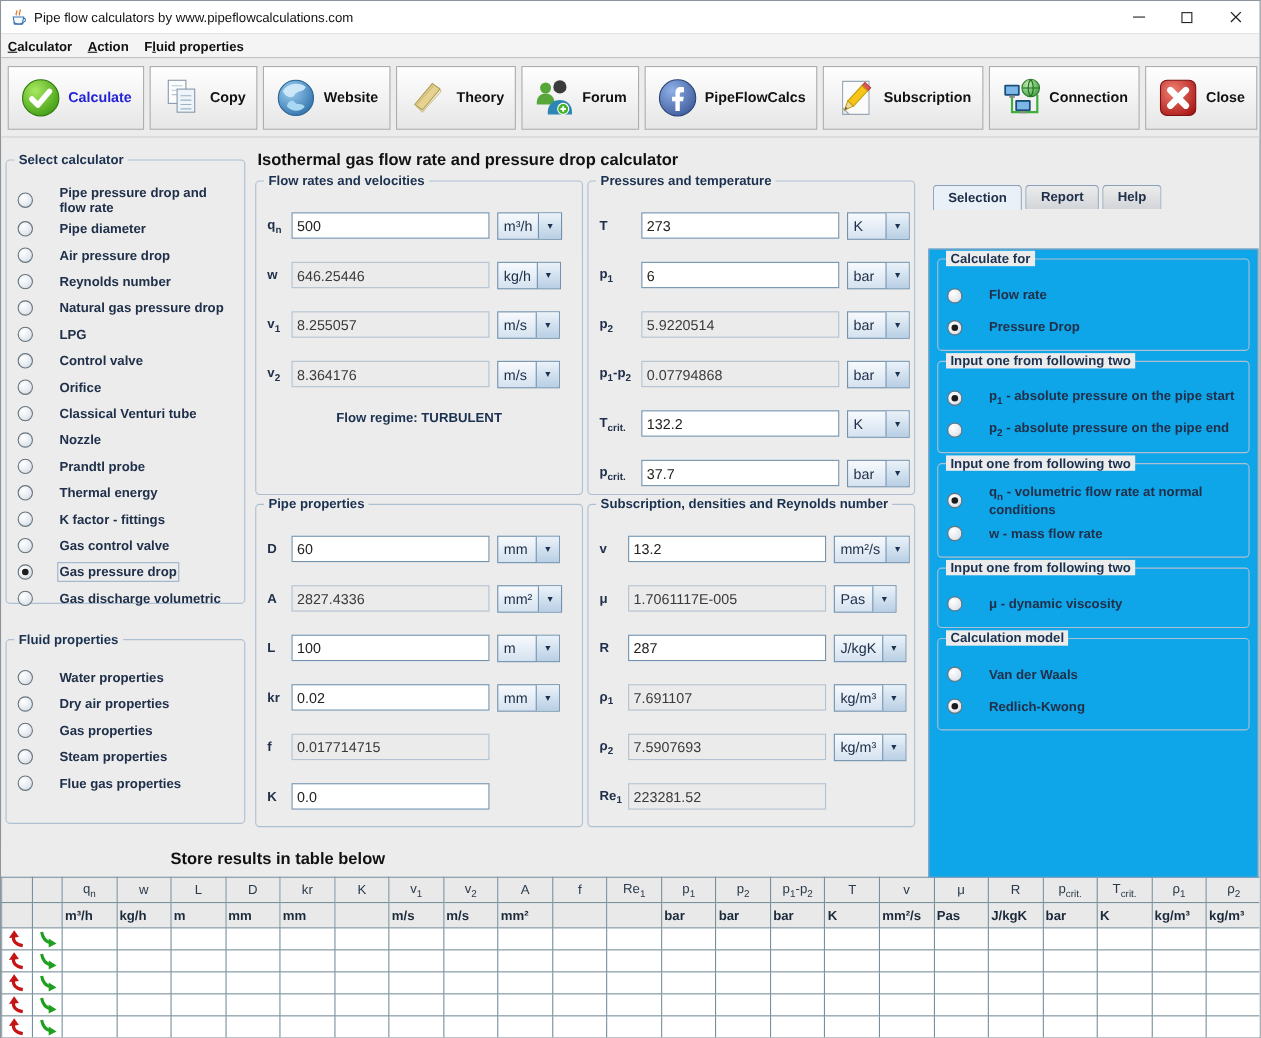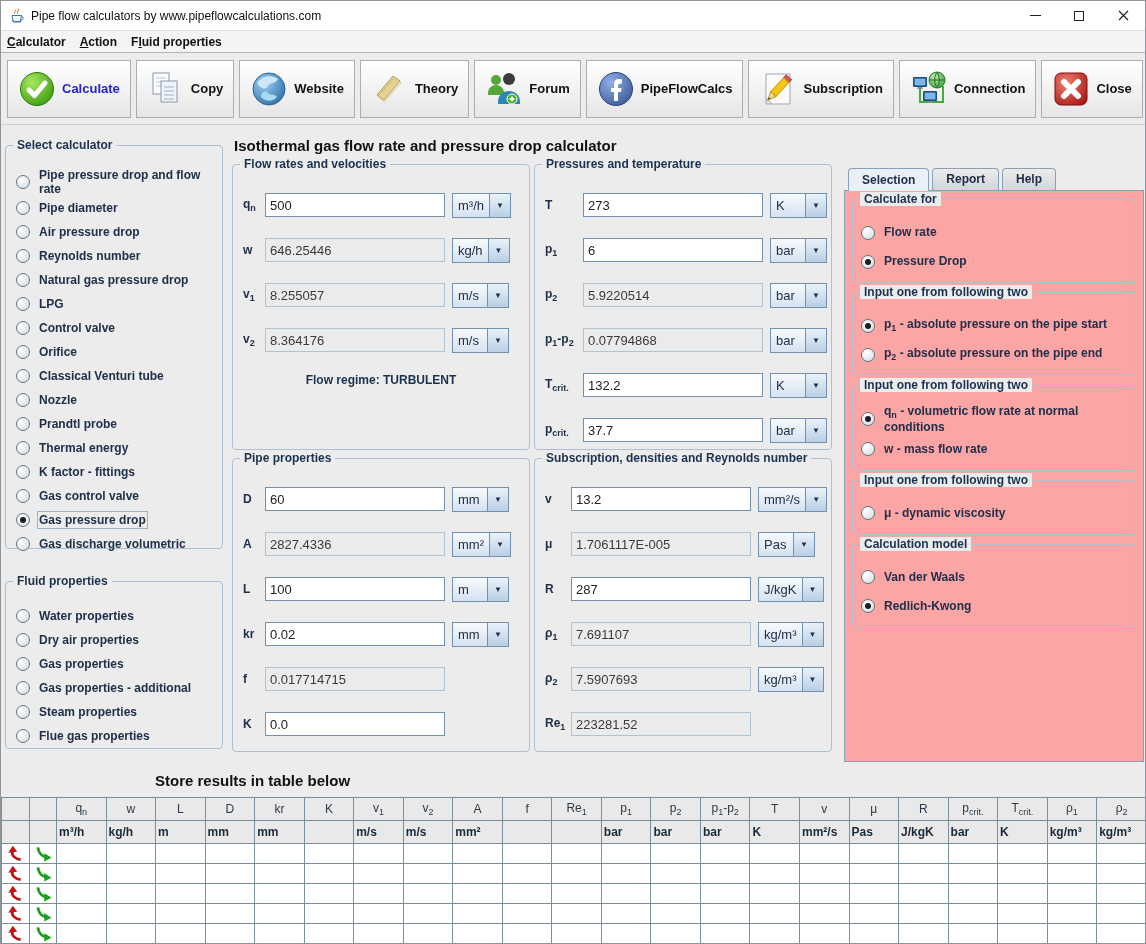--- a/index.html
+++ b/index.html
@@ -31,21 +31,21 @@
   .tbtn .tlabel.accent{color:#2424d6;}
   
   .content{height:640px;display:flex;padding:4px 3px 0 4px;gap:9px;}
   .sidebar{width:218px;flex:none;}
   .main-area{width:603px;flex:none;}
   .rpanel{width:300px;flex:none;margin-top:39px;}
   
   .grp{position:relative;border:1px solid #aebfd2;border-radius:4px;padding:22px 10px 8px 10px;}
   .grp>.gt{position:absolute;top:-8px;left:7px;background:#ececec;padding:0 4px;font-weight:bold;font-size:12px;color:#1b3150;white-space:nowrap;}
   
-  .rrow{display:flex;align-items:center;gap:9px;min-height:24px;}
+  .rrow{display:flex;align-items:center;gap:24px;min-height:24px;}
   .rdot{width:14px;height:14px;border-radius:50%;border:1px solid #67747e;flex:none;position:relative;
     background:radial-gradient(circle at 35% 30%,#ffffff 0%,#e7ecf1 55%,#c8d2da 100%);}
   .rrow.sel .rdot::after{content:'';position:absolute;inset:3px;border-radius:50%;background:#1c1c1c;}
   .rlabel{font-weight:bold;color:#20304a;}
   .sidebar .rrow.sel .rlabel{outline:1px solid #9ab3cc;outline-offset:1px;}
   
   .g-calc{margin:16px 0 0 0;height:404px;}
   .g-fluid{margin:32px 0 0 0;height:168px;}
   .g-calc .rrow,.g-fluid .rrow{min-height:24px;}
   
@@ -66,21 +66,21 @@
     background:linear-gradient(#f7fafd,#d5e2f0);}
   .ctext{display:flex;align-items:center;padding:0 5px;min-width:34px;font-size:13px;color:#20304a;}
   .carrow{width:21px;border-left:1px solid #7191ae;display:flex;align-items:center;justify-content:center;
     background:linear-gradient(#eaf2f9,#b9cfe4);font-size:8px;color:#1b3150;}
   .fnote{text-align:center;font-weight:bold;color:#1b3150;margin-top:12px;}
   
   .tabs{display:flex;padding-left:4px;position:relative;z-index:2;}
   .tab{padding:3px 13px 4px;margin-right:3px;border:1px solid #8aa0ba;border-bottom:none;
     border-radius:4px 4px 0 0;background:linear-gradient(#ececec,#d2d5d9);font-weight:bold;color:#20304a;}
   .tab.active{background:#eaf0f7;padding-top:4px;margin-bottom:-1px;}
-  .tab-content{border:1px solid #8aa0ba;height:572px;padding:8px 7px;display:flex;flex-direction:column;gap:7px;background:#fca5a5;}
+  .tab-content{border:1px solid #8aa0ba;height:572px;padding:8px 7px;display:flex;flex-direction:column;gap:7px;background:#0ea5e9;margin-top:36px;}
   .pgrp{padding:18px 8px 6px 8px;}
   .pgrp .rrow{min-height:29px;align-items:center;}
   .pgrp .rlabel{line-height:1.2;}
   
   .results{height:179px;background:#ececec;overflow:hidden;}
   .store-heading{font-weight:bold;font-size:15px;color:#111;padding:7px 0 8px 154px;}
   table.rt{width:1146px;border-collapse:collapse;table-layout:fixed;background:#fff;}
   table.rt th,table.rt td{border:1px solid #78909c;padding:0 2px;overflow:hidden;white-space:nowrap;}
   table.rt thead th{background:#e9e9e9;height:23px;}
   th.hname{font-weight:normal;color:#2a3a4a;text-align:center;font-size:12px;}
@@ -338,24 +338,20 @@
             <div class="rrow">
               <span class="rdot"></span>
               <span class="rlabel">Dry air properties</span>
             </div>
 
             <div class="rrow">
               <span class="rdot"></span>
               <span class="rlabel">Gas properties</span>
             </div>
 
-            <div class="rrow">
-              <span class="rdot"></span>
-              <span class="rlabel">Gas properties - additional</span>
-            </div>
 
             <div class="rrow">
               <span class="rdot"></span>
               <span class="rlabel">Steam properties</span>
             </div>
 
             <div class="rrow">
               <span class="rdot"></span>
               <span class="rlabel">Flue gas properties</span>
             </div>

